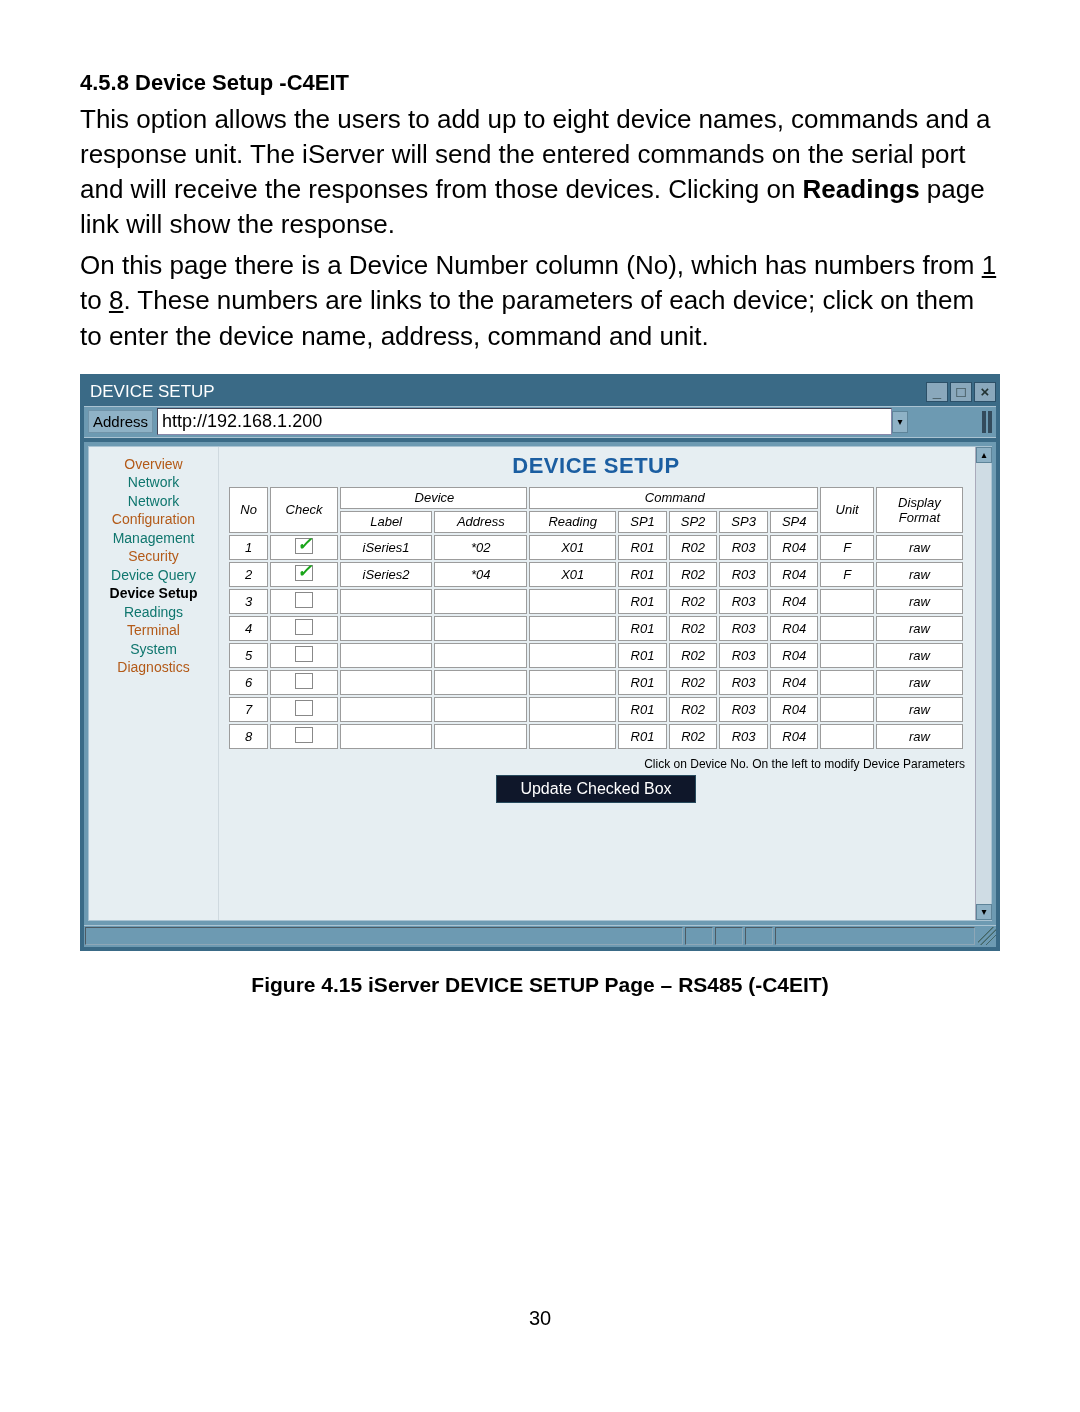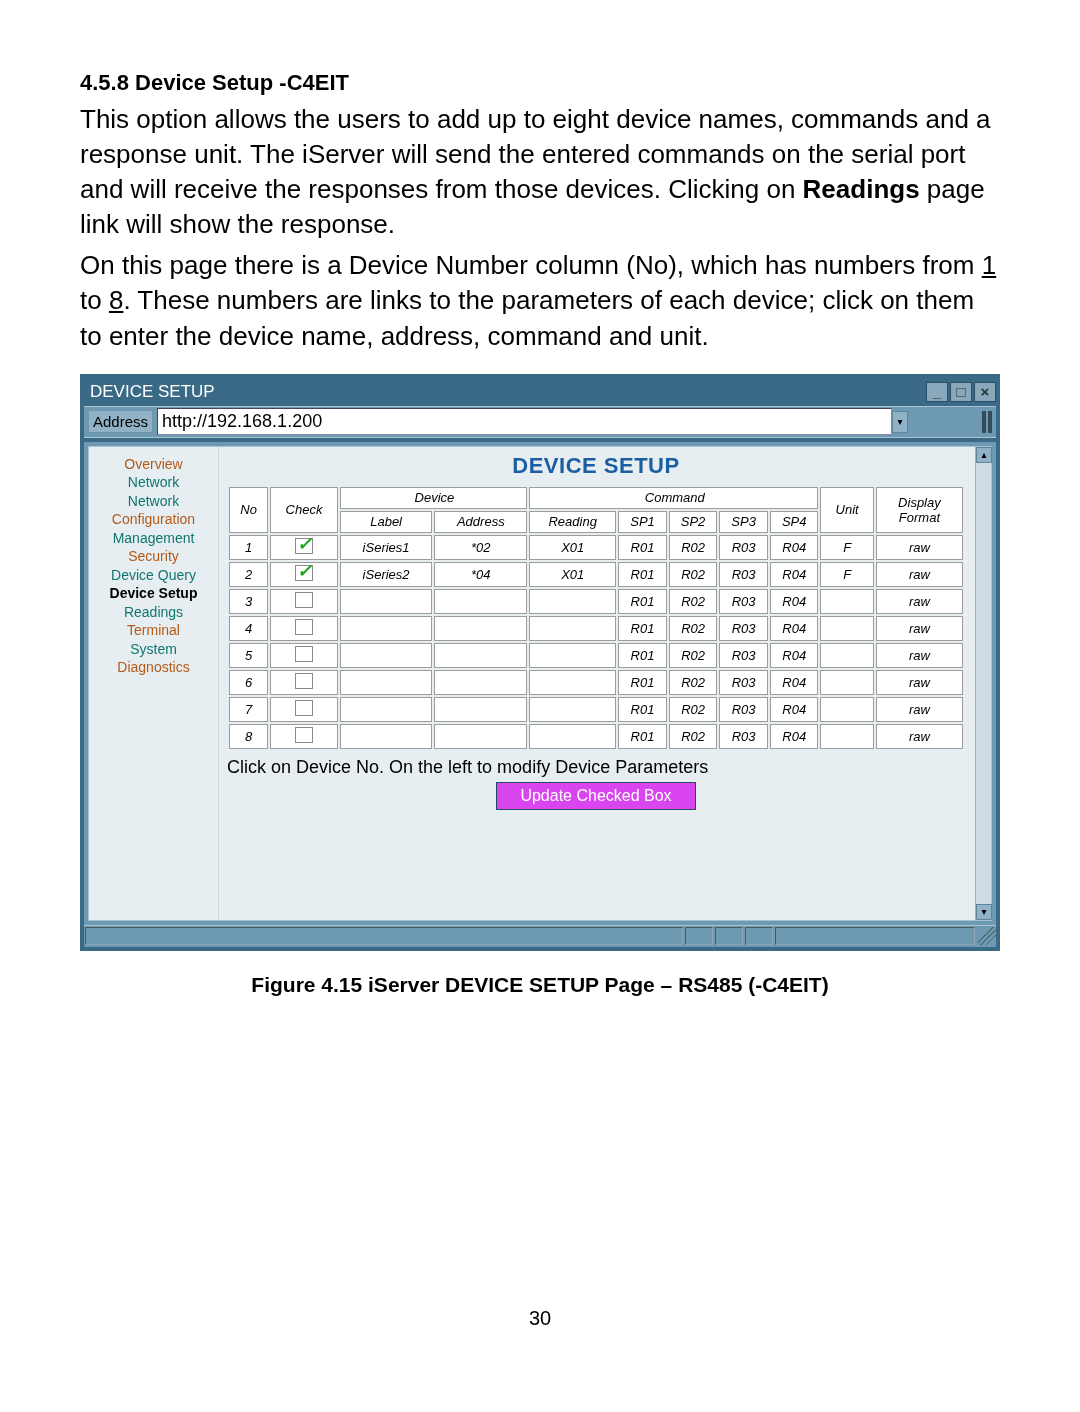--- a/index.html
+++ b/index.html
@@ -124,25 +124,25 @@
     border:1px solid #9c9c9c;background:#fff;text-align:center;padding:2px 4px;height:22px;font-weight:normal;
   }
   table.device th{background:#fff;}
   .cbox{
     width:18px;height:16px;display:inline-block;border:1px solid #888;background:#fff;position:relative;
   }
   .checkmark{
     color:#1aa51a;font-size:18px;line-height:14px;font-weight:bold;position:absolute;left:1px;top:-2px;
   }
   .bottom-note{
-    text-align:left;font-size:18px;margin-top:6px;
+    text-align:right;font-size:12px;margin-top:6px;
   }
   .update-btn{
     display:block;margin:4px auto 0 auto;
-    background:#d946ef;color:#fff;border:1px solid #274a5d;
+    background:#0f172a;color:#fff;border:1px solid #274a5d;
     font-size:16px;padding:4px 10px;width:200px;text-align:center;
   }
   .statusbar{
     background:#6d9ab2;height:22px;display:flex;align-items:center;
     border-top:1px solid #aac3d2;
   }
   .status-pane{flex:1;border:1px inset #8ea7b7;height:18px;margin:0 1px;}
   .status-small{width:28px;border:1px inset #8ea7b7;height:18px;margin:0 1px;}
   .status-grip{
     width:18px;height:18px;margin-left:2px;

